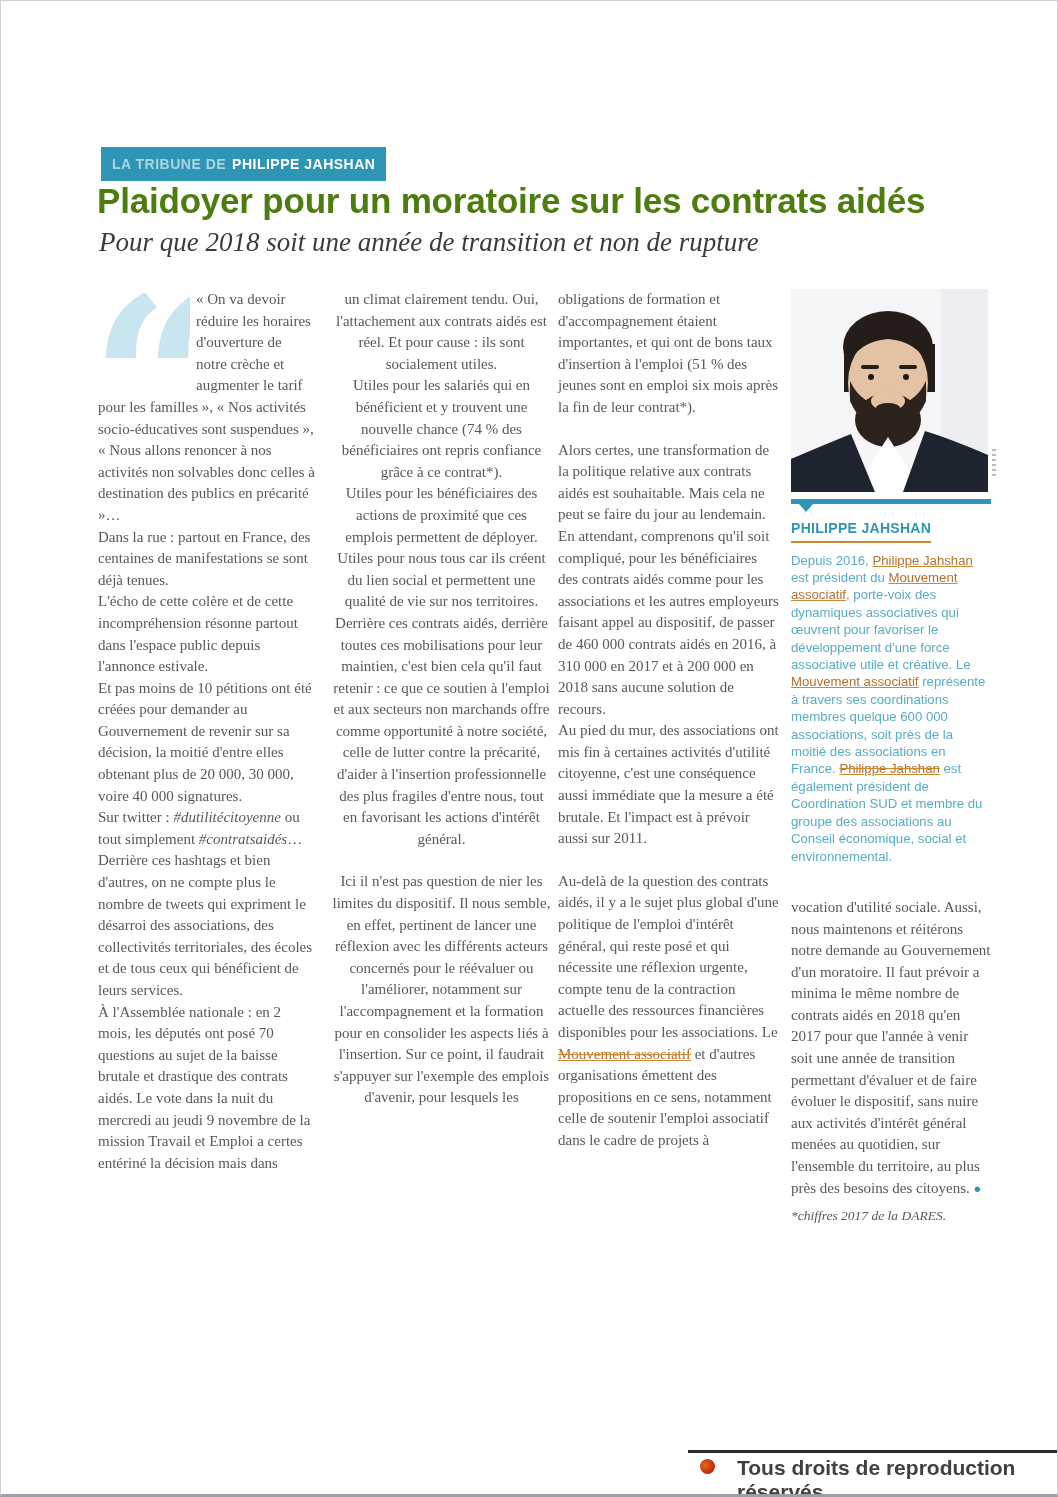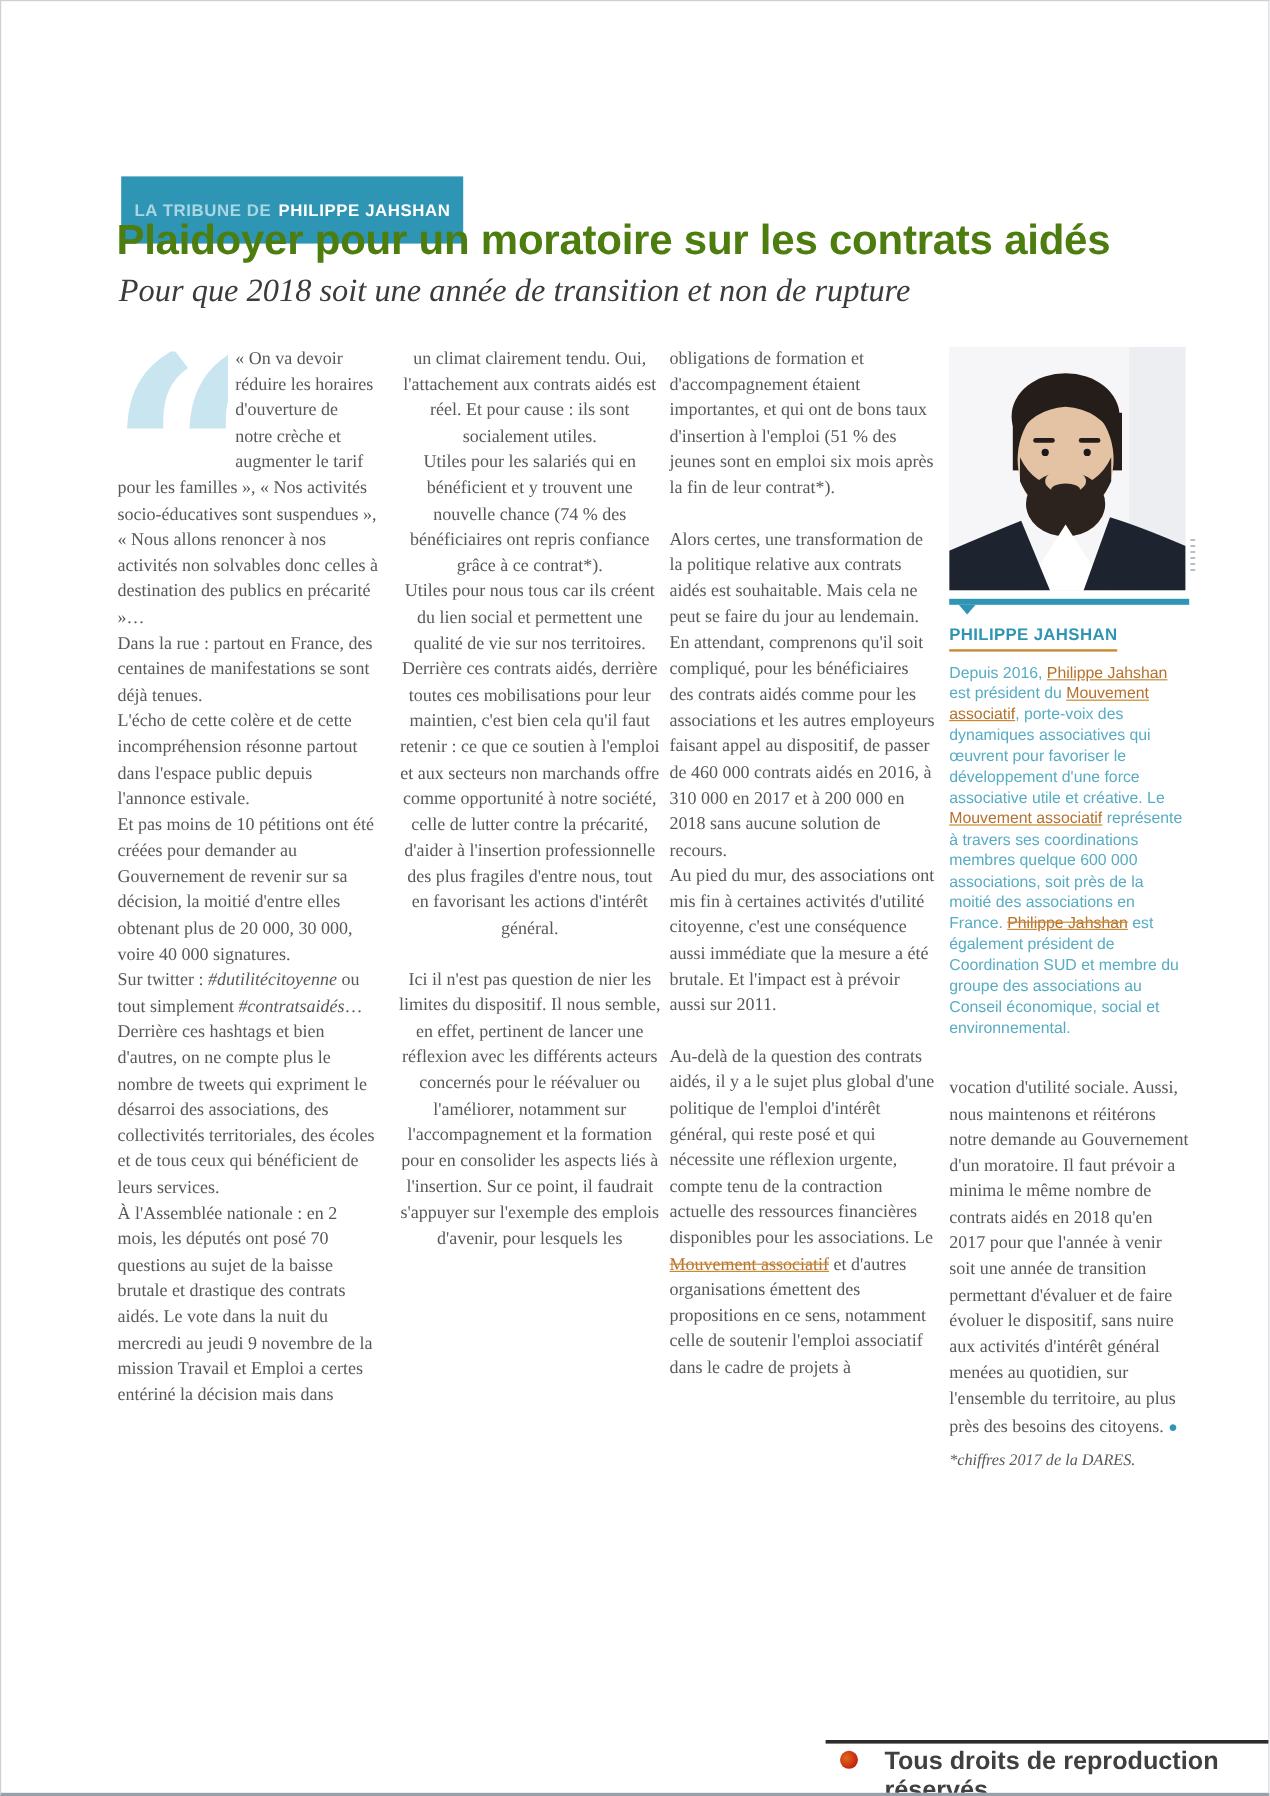--- a/index.html
+++ b/index.html
@@ -2,21 +2,21 @@
 <html><head>
 <meta charset="utf-8">
 <style>
   html,body{margin:0;padding:0;background:#ffffff;}
   .page{position:relative;width:1058px;height:1497px;background:#ffffff;
         border:1px solid #ccd1d6;border-bottom:3px solid #99a0a7;box-sizing:border-box;
         font-family:"Liberation Serif",serif;overflow:hidden;}
 
   
   .kicker{position:absolute;left:100px;top:146px;height:26px;display:inline-flex;align-items:center;
-          background:#2e96b4;padding:15px 11px;font-family:"Liberation Sans",sans-serif;
+          background:#2e96b4;padding:4px 11px;font-family:"Liberation Sans",sans-serif;
           font-size:14px;font-weight:bold;letter-spacing:.5px;white-space:nowrap;justify-content:flex-end;}
   .kicker .pre{color:#a9d6e3;margin-right:6px;}
   .kicker .nm{color:#ffffff;}
 
   .headline{position:absolute;left:96px;top:180px;width:880px;font-size:35px;font-weight:bold;
             color:#4d7c0f;letter-spacing:-.2px;font-family:Liberation Sans, sans-serif;}
   .subtitle{position:absolute;left:98px;top:226px;width:880px;font-size:27px;font-style:italic;
             color:#3b3b3d;font-family:"Liberation Serif",serif;}
 
   
@@ -85,20 +85,21 @@
         <div class="para"><span>Et pas moins de 10 pétitions ont été créées pour demander au Gouvernement de revenir sur sa décision, la moitié d'entre elles obtenant plus de 20 000, 30 000, voire 40 000 signatures.</span></div>
         <div class="para"><span>Sur twitter : </span><span class="em">#dutilitécitoyenne</span><span> ou tout simplement </span><span class="em">#contratsaidés</span><span>… Derrière ces hashtags et bien d'autres, on ne compte plus le nombre de tweets qui expriment le désarroi des associations, des collectivités territoriales, des écoles et de tous ceux qui bénéficient de leurs services.</span></div>
         <div class="para"><span>À l'Assemblée nationale : en 2 mois, les députés ont posé 70 questions au sujet de la baisse brutale et drastique des contrats aidés. Le vote dans la nuit du mercredi au jeudi 9 novembre de la mission Travail et Emploi a certes entériné la décision mais dans</span></div>
       </div>
   </div>
 
   <div class="bodycol c2">
     <div>
         <div class="para"><span>un climat clairement tendu. Oui, l'attachement aux contrats aidés est réel. Et pour cause : ils sont socialement utiles.</span></div>
         <div class="para"><span>Utiles pour les salariés qui en bénéficient et y trouvent une nouvelle chance (74 % des bénéficiaires ont repris confiance grâce à ce contrat*).</span></div>
+        <div class="para"><span>Utiles pour les bénéficiaires des actions de proximité que ces emplois permettent de déployer.</span></div>
         <div class="para"><span>Utiles pour nous tous car ils créent du lien social et permettent une qualité de vie sur nos territoires.</span></div>
         <div class="para"><span>Derrière ces contrats aidés, derrière toutes ces mobilisations pour leur maintien, c'est bien cela qu'il faut retenir : ce que ce soutien à l'emploi et aux secteurs non marchands offre comme opportunité à notre société, celle de lutter contre la précarité, d'aider à l'insertion professionnelle des plus fragiles d'entre nous, tout en favorisant les actions d'intérêt général.</span></div>
         <div class="para gap"><span>Ici il n'est pas question de nier les limites du dispositif. Il nous semble, en effet, pertinent de lancer une réflexion avec les différents acteurs concernés pour le réévaluer ou l'améliorer, notamment sur l'accompagnement et la formation pour en consolider les aspects liés à l'insertion. Sur ce point, il faudrait s'appuyer sur l'exemple des emplois d'avenir, pour lesquels les</span></div>
       </div>
   </div>
 
   <div class="bodycol c3">
     <div>
         <div class="para"><span>obligations de formation et d'accompagnement étaient importantes, et qui ont de bons taux d'insertion à l'emploi (51 % des jeunes sont en emploi six mois après la fin de leur contrat*).</span></div>
         <div class="para gap"><span>Alors certes, une transformation de la politique relative aux contrats aidés est souhaitable. Mais cela ne peut se faire du jour au lendemain. En attendant, comprenons qu'il soit compliqué, pour les bénéficiaires des contrats aidés comme pour les associations et les autres employeurs faisant appel au dispositif, de passer de 460 000 contrats aidés en 2016, à 310 000 en 2017 et à 200 000 en 2018 sans aucune solution de recours.</span></div>

